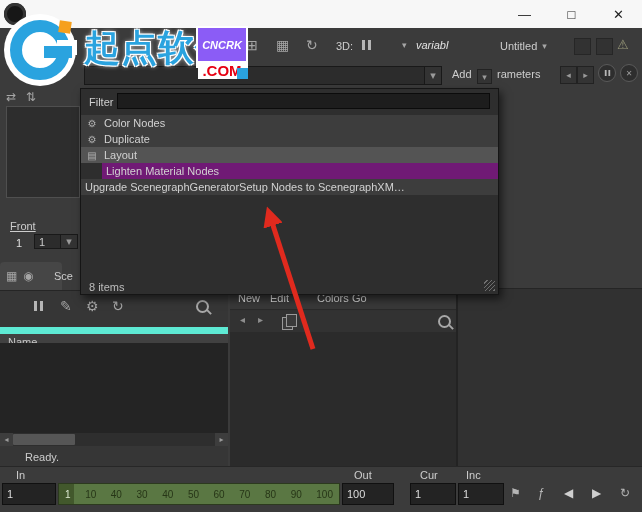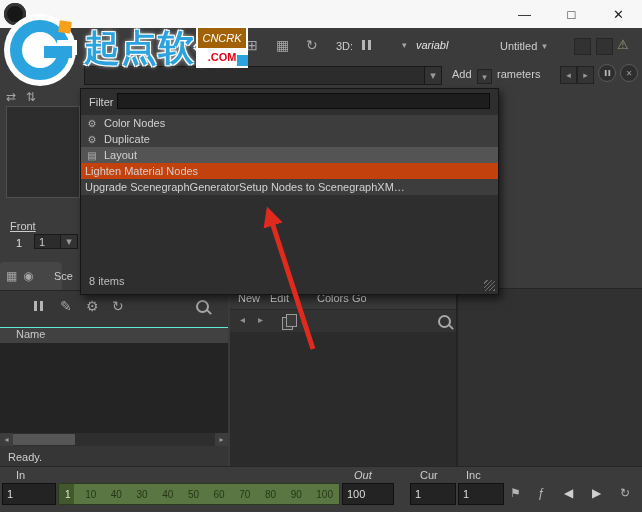--- a/index.html
+++ b/index.html
@@ -27,35 +27,35 @@
   .pausebars{display:inline-flex;gap:3px;align-items:center;}
   .pausebars i{width:3px;height:10px;background:#b5b5b5;}
 
   
   .popup{position:absolute;left:80px;top:60px;width:417px;height:205px;background:#2e2e2e;border:1px solid #151515;box-shadow:3px 4px 8px rgba(0,0,0,.55);z-index:30;}
   .filter-label{position:absolute;left:8px;top:7px;color:#cfcfcf;}
   .filter-input{position:absolute;left:36px;top:4px;right:8px;height:16px;background:#1d1d1d;border:1px solid #0b0b0b;color:#ddd;font:11px "Liberation Sans",sans-serif;padding:0 3px;box-sizing:border-box;}
   .plist{position:absolute;left:0;top:26px;right:0;}
   .prow{height:16px;display:flex;align-items:center;padding:0 4px;white-space:nowrap;overflow:hidden;cursor:default;}
   .tone-a{background:#3d3d3d;}
-  .tone-b{background:#c2410c;}
+  .tone-b{background:#701a75;margin-left:21px;}
   .tone-hl{background:#545454;}
   .picon{width:14px;margin-right:5px;font-size:10px;color:#b0b0b0;text-align:center;flex:0 0 auto;}
   .merge-ball{width:10px;height:10px;margin:0 7px 0 2px;border-radius:50%;background:radial-gradient(circle at 35% 30%,#bfe8ee,#2a7f96 70%,#14495a);}
   .ptext{color:#d2d2d2;}
-  .popup-status{position:absolute;left:8px;bottom:7px;color:#bdbdbd;}
+  .popup-status{position:absolute;left:8px;bottom:1px;color:#bdbdbd;}
   .grip{position:absolute;right:3px;bottom:3px;width:11px;height:11px;background:repeating-linear-gradient(135deg,transparent 0 2px,#6f6f6f 2px 3px);}
 
   
   .vp-box{background:#2d2d2d;border:1px solid #4f4f4f;}
   .vtab{background:#464646;border-radius:4px 4px 0 0;display:flex;align-items:center;gap:6px;padding:0 6px;}
 
   
   .lpanel{position:absolute;left:0;top:262px;width:228px;height:176px;background:#363636;border-top:1px solid #252525;}
-  .name-hdr{position:absolute;left:0;right:0;top:36px;height:16px;background:#414141;border-top:1px solid #5eead4;border-bottom:1px solid #2b2b2b;display:flex;align-items:flex-start;padding-left:16px;}
+  .name-hdr{position:absolute;left:0;right:0;top:36px;height:16px;background:#414141;border-top:7px solid #5eead4;border-bottom:1px solid #2b2b2b;display:flex;align-items:center;padding-left:8px;}
   .llist{position:absolute;left:0;right:0;top:52px;height:90px;background:#242424;}
   .hscroll{position:absolute;left:0;right:0;top:142px;height:13px;background:#2e2e2e;}
   .hs-btn{position:absolute;top:0;width:13px;height:13px;background:#3d3d3d;color:#9a9a9a;font-size:8px;display:flex;align-items:center;justify-content:center;}
   .hs-thumb{position:absolute;left:13px;top:1px;width:62px;height:11px;background:#565656;border-radius:1px;}
   .mag{position:relative;width:9px;height:9px;border:2px solid #a8a8a8;border-radius:50%;display:inline-block;}
   .mag:after{content:"";position:absolute;width:6px;height:2px;background:#a8a8a8;transform:rotate(45deg);right:-5px;bottom:-2px;}
   .copy-ic{position:relative;width:9px;height:11px;border:1px solid #9a9a9a;background:#3a3a3a;display:inline-block;}
   .copy-ic:after{content:"";position:absolute;left:3px;top:-4px;width:9px;height:11px;border:1px solid #9a9a9a;background:#3a3a3a;}
 
   .rpanel{position:absolute;left:230px;top:260px;width:412px;height:178px;background:#383838;border-top:1px solid #252525;}
@@ -79,22 +79,22 @@
   
   .watermark{position:absolute;left:0;top:2px;width:250px;height:90px;z-index:60;}
   .glogo{position:absolute;left:4px;top:12px;width:72px;height:72px;border-radius:50%;background:#fff;}
   .gswirl{position:absolute;left:6px;top:6px;right:6px;bottom:6px;border:12px solid #2aa3df;border-radius:50%;}
   .ggap{position:absolute;top:26px;right:-1px;width:20px;height:15px;background:#fff;}
   .garm{position:absolute;top:32px;right:4px;width:28px;height:12px;background:#2aa3df;}
   .gdot{position:absolute;top:7px;right:5px;width:12px;height:12px;background:#f6a01d;transform:rotate(8deg);}
   .brand{position:absolute;left:84px;top:22px;font-size:36px;font-weight:bold;letter-spacing:1px;color:#2aa3df;
          text-shadow:-1px -1px 0 #fff,1px -1px 0 #fff,-1px 1px 0 #fff,1px 1px 0 #fff,0 0 5px #fff;}
   .badge{position:absolute;left:198px;top:26px;width:48px;height:38px;box-shadow:0 0 0 2px #fff;}
-  .badge-top{height:20px;background:#a16207;color:#fff;font-size:11px;font-weight:normal;font-style:italic;display:flex;align-items:center;justify-content:center;}
-  .badge-bottom{position:relative;height:18px;background:#fff;color:#e60012;font-size:11px;font-weight:bold;display:flex;align-items:center;justify-content:center;}
+  .badge-top{height:33px;background:#8b5cf6;color:#fff;font-size:11px;font-weight:bold;font-style:italic;display:flex;align-items:center;justify-content:center;}
+  .badge-bottom{position:relative;height:18px;background:#fff;color:#e60012;font-size:15px;font-weight:bold;display:flex;align-items:center;justify-content:center;}
   .badge-corner{position:absolute;right:-2px;bottom:0;width:11px;height:11px;background:#2aa3df;}
 </style>
 </head>
 <body>
 
 <div class="window">
 
   <div class="titlebar">
     <div class="app-icon"></div>
     <div class="win-controls">
@@ -205,41 +205,41 @@
       <div class="llist"></div>
       <div class="hscroll">
         <div class="hs-btn" style="left:0;">
             <span>◂</span>
           </div>
         <div class="hs-thumb"></div>
         <div class="hs-btn" style="right:0;left:auto;">
             <span>▸</span>
           </div>
       </div>
-      <span class="abs lbl" style="left:8px;top:160px;">Ready.</span>
+      <span class="abs lbl" style="left:25px;top:160px;">Ready.</span>
     </div>
 
     <div class="rpanel">
       <span class="abs menu-item" style="left:8px;top:3px;">New</span>
       <span class="abs menu-item" style="left:40px;top:3px;">Edit</span>
       <span class="abs menu-item" style="left:74px;top:3px;margin-left:13px;">Colors</span>
       <span class="abs menu-item" style="left:122px;top:3px;">Go</span>
       <div class="r-icons">
         <span class="abs tb-icon" style="left:10px;top:5px;font-size:10px;color:#8d8d8d;">◂</span>
         <span class="abs tb-icon" style="left:28px;top:5px;font-size:10px;color:#8d8d8d;">▸</span>
         <span class="abs copy-ic" style="left:52px;top:7px;"></span>
         <span class="abs mag" style="left:194px;top:5px;"></span>
       </div>
       <div class="r-content"></div>
       <div class="r-side"></div>
     </div>
 
     <div class="timeline">
       <span class="tl-lbl" style="left:16px;">In</span>
-      <span class="tl-lbl" style="left:354px;font-style:italic;">Out</span>
+      <span class="tl-lbl" style="left:354px;">Out</span>
       <span class="tl-lbl" style="left:420px;">Cur</span>
       <span class="tl-lbl" style="left:466px;">Inc</span>
 
       <input class="tl-input" style="left: 2px; width: 54px;" value="1">
       <div class="tl-strip">
         <div class="tl-marker"></div>
         <span class="tick">1</span>
         <span class="tick">10</span>
         <span class="tick">40</span>
         <span class="tick">30</span>

